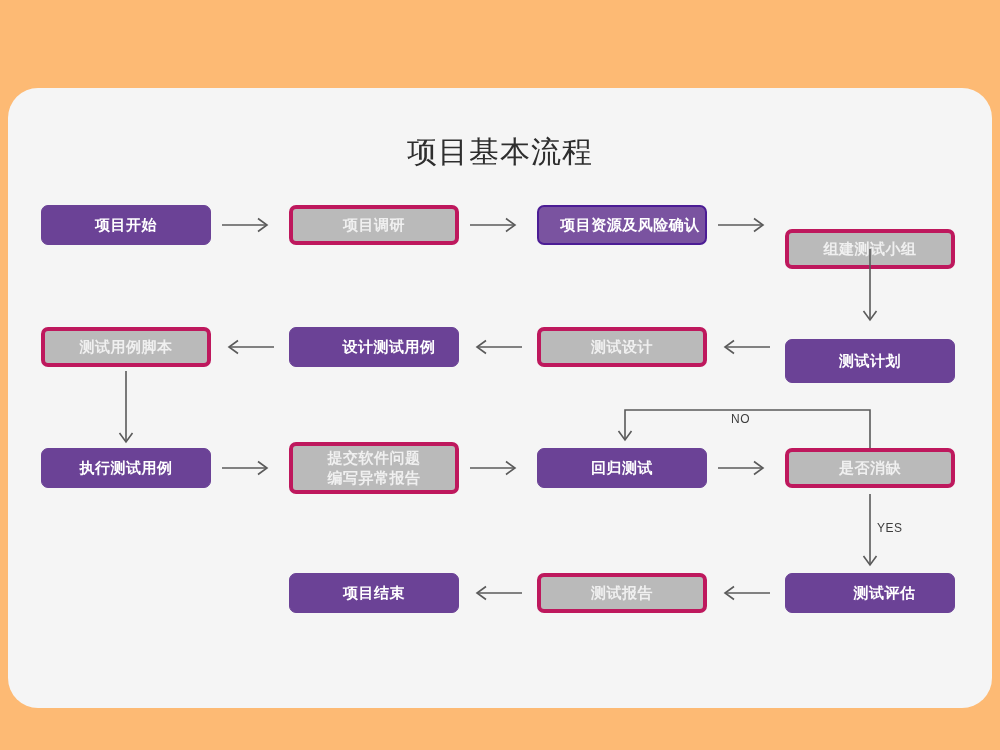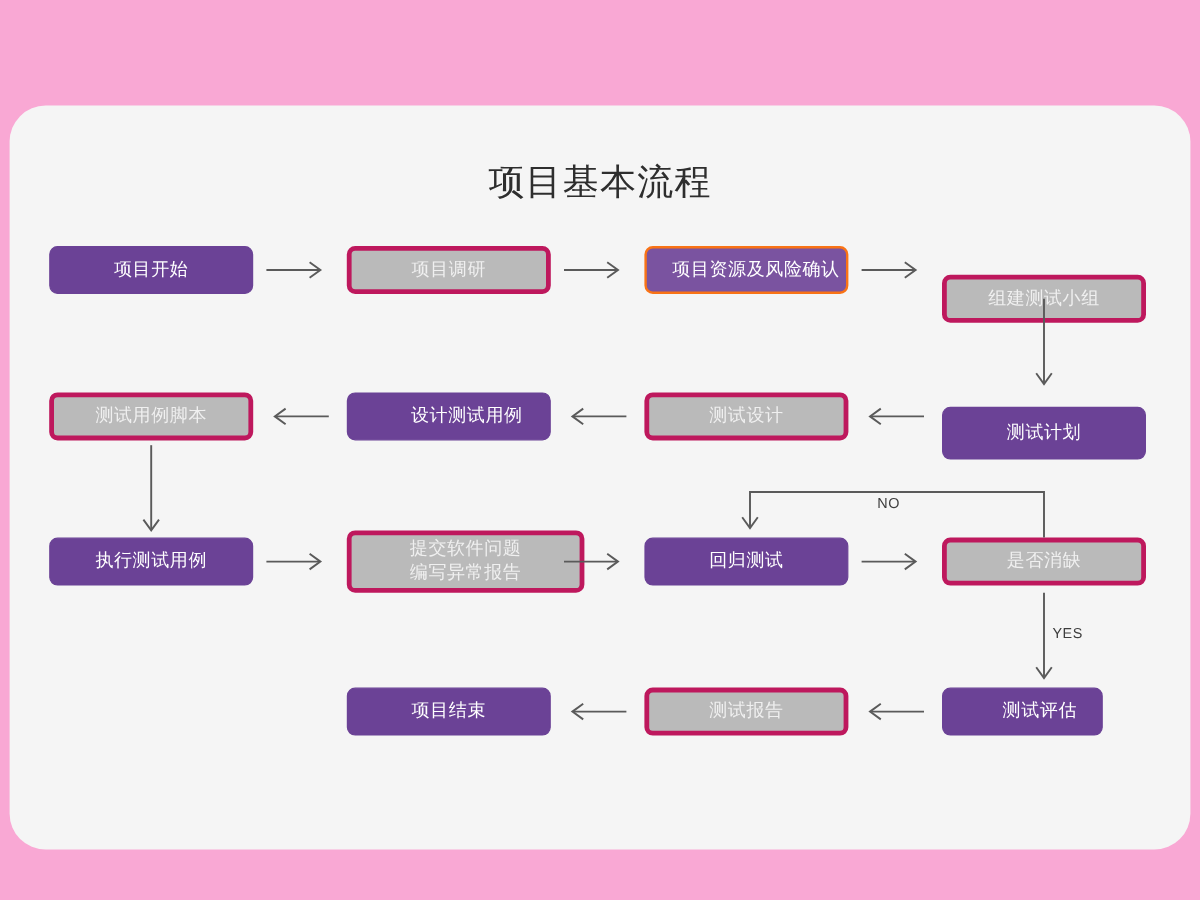--- a/index.html
+++ b/index.html
@@ -10,21 +10,21 @@
   body {
     width: 1000px;
     height: 750px;
     font-family: "Liberation Sans", "DejaVu Sans", sans-serif;
     overflow: hidden;
   }
   #stage {
     position: relative;
     width: 1000px;
     height: 750px;
-    background: #f9a8d4;
+    background: #fdba74;
   }
   #card {
     position: absolute;
     left: 8px;
     top: 88px;
     width: 984px;
     height: 620px;
     background: #f5f5f5;
     border-radius: 30px;
   }
@@ -47,30 +47,31 @@
     border-radius: 7px;
     display: flex;
     align-items: center;
     justify-content: center;
     text-align: left;
     font-size: 15px;
     line-height: 1.35;
     letter-spacing: 0.5px;
     white-space: pre-line;
     user-select: none;
+    font-weight: bold;
   }
   .node.purple {
     background: #6b4296;
     color: #ffffff;
     border: 1px solid #6b4296;
   }
   .node.purple-outline {
     background: #7a53a0;
     color: #ffffff;
-    border: 2px solid #f97316;
+    border: 2px solid #4c1d95;
     padding-left: 16px;
   }
   .node.gray {
     background: #bababa;
     color: #f0f0f0;
     border: 4px solid #be185d;
   }
 
   
   .conn {
@@ -168,21 +169,21 @@
 
   <div class="node purple" style="left:41px; top:448px; width:170px; height:40px;">执行测试用例</div>
 
   <div class="conn" style="left:222px; top:458px;">
     <svg width="52" height="20" viewBox="0 0 52 20">
       <line x1="0" y1="10" x2="44" y2="10" stroke="#5a5a5a" stroke-width="1.6"></line>
       <polyline points="36,3.5 45,10 36,16.5" fill="none" stroke="#5a5a5a" stroke-width="1.6"></polyline>
     </svg>
   </div>
 
-  <div class="node gray" style="left:289px; top:442px; width:198px; height:52px;">提交软件问题
+  <div class="node gray" style="left:289px; top:442px; width:170px; height:52px;">提交软件问题
 编写异常报告</div>
 
   <div class="conn" style="left:470px; top:458px;">
     <svg width="52" height="20" viewBox="0 0 52 20">
       <line x1="0" y1="10" x2="44" y2="10" stroke="#5a5a5a" stroke-width="1.6"></line>
       <polyline points="36,3.5 45,10 36,16.5" fill="none" stroke="#5a5a5a" stroke-width="1.6"></polyline>
     </svg>
   </div>
 
   <div class="node purple" style="left:537px; top:448px; width:170px; height:40px;">回归测试</div>
@@ -223,15 +224,15 @@
 
   <div class="node gray" style="left:537px; top:573px; width:170px; height:40px;">测试报告</div>
 
   <div class="conn" style="left:718px; top:583px;">
     <svg width="52" height="20" viewBox="0 0 52 20">
       <line x1="8" y1="10" x2="52" y2="10" stroke="#5a5a5a" stroke-width="1.6"></line>
       <polyline points="16,3.5 7,10 16,16.5" fill="none" stroke="#5a5a5a" stroke-width="1.6"></polyline>
     </svg>
   </div>
 
-  <div class="node purple" style="left:785px; top:573px; width:134px; height:40px;padding-left:29px;">测试评估</div>
+  <div class="node purple" style="left:785px; top:573px; width:170px; height:40px;padding-left:29px;">测试评估</div>
 
 </div>
 
 </body></html>

